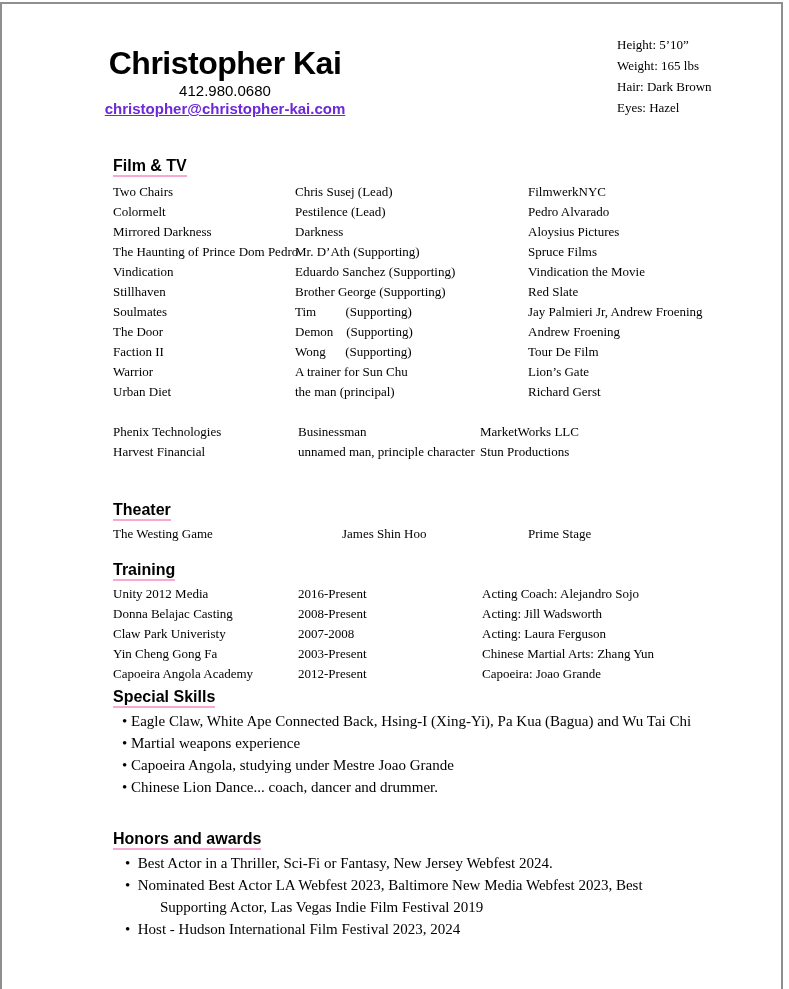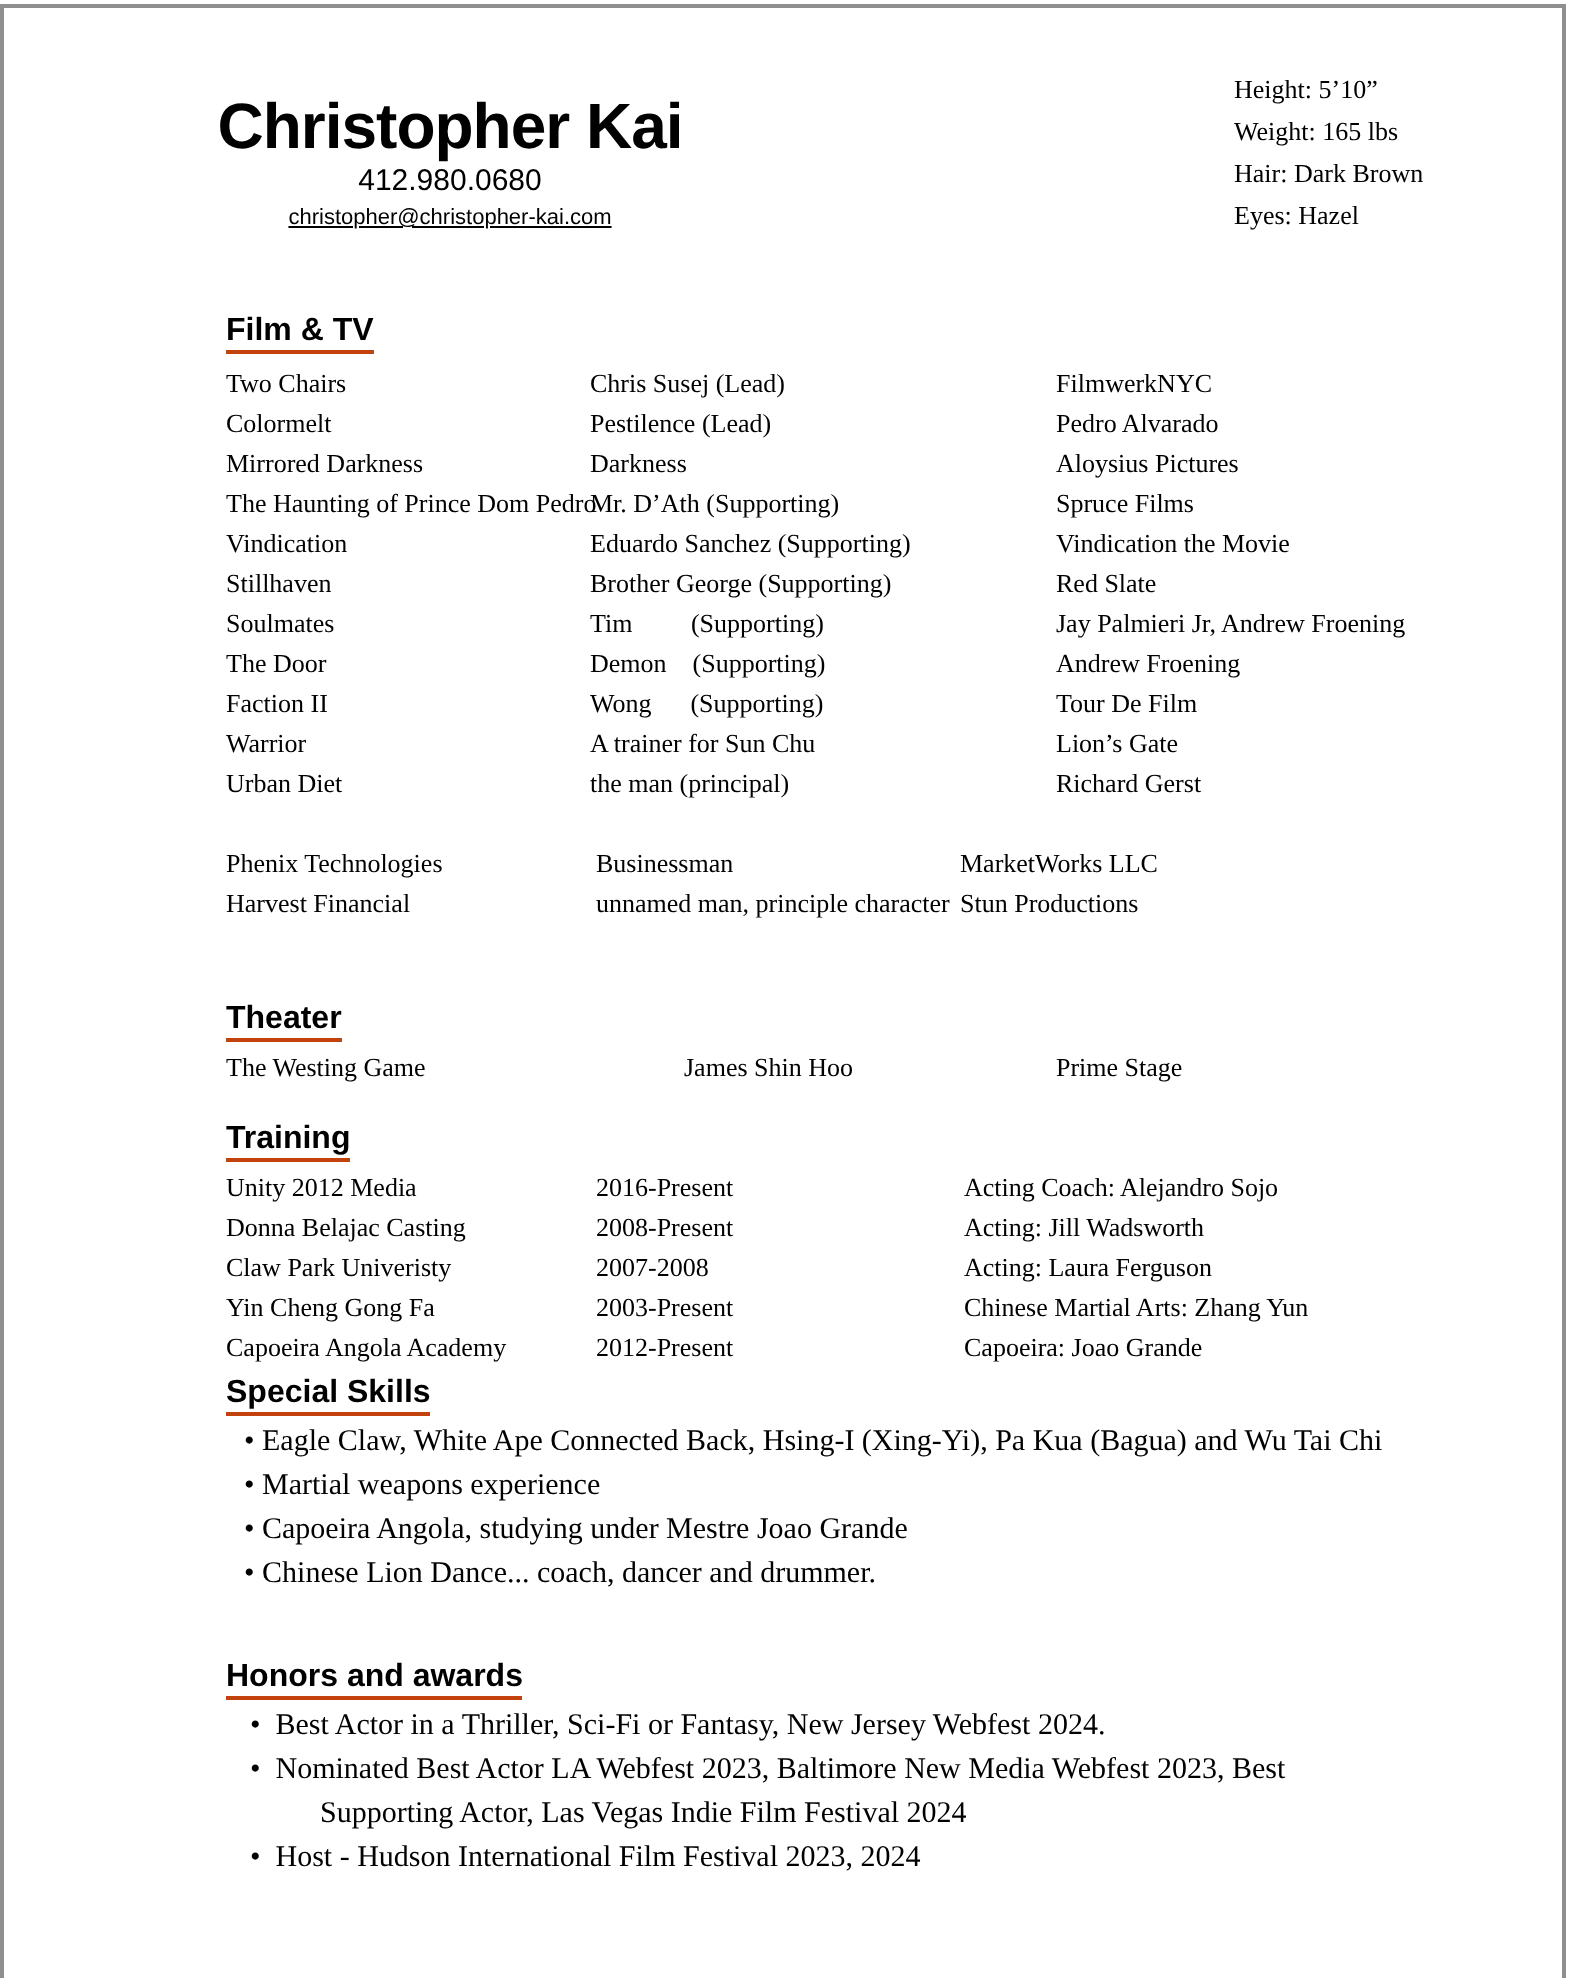--- a/index.html
+++ b/index.html
@@ -20,34 +20,34 @@
     position:absolute;left:104px;top:44px;width:242px;text-align:center;
   }
   .namebox h1{
     margin:0;font-family:"Liberation Sans", sans-serif;font-weight:bold;
     font-size:32px;line-height:38px;letter-spacing:-0.5px;white-space:nowrap;
   }
   .phone{
     font-family:"Liberation Sans", sans-serif;font-size:15px;line-height:18px;
   }
   .email{
-    display:block;font-family:"Liberation Sans", sans-serif;font-size:11px;line-height:18px;
-    text-decoration:underline;color:#000000;cursor:pointer;
+    display:block;font-family:"Liberation Sans", sans-serif;font-size:15px;line-height:18px;
+    text-decoration:underline;color:#6d28d9;cursor:pointer;font-weight:bold;
   }
   .vitals{position:absolute;left:617px;top:34px;}
   .vrow{font-size:13px;line-height:21px;white-space:nowrap;}
   .vlabel{font-weight:normal;}
 
   
   .sec{position:absolute;left:113px;}
   .sec h2{
     margin:0;font-family:"Liberation Sans", sans-serif;font-weight:bold;
     font-size:16px;line-height:19px;
   }
-  .utitle{border-bottom:2px solid #c2410c;display:inline-block;padding-bottom:0px;}
+  .utitle{border-bottom:2px solid #f9a8d4;display:inline-block;padding-bottom:0px;}
 
   .tbl{width:660px;}
   .trow{display:grid;}
   .tcell{font-size:13px;line-height:20px;white-space:nowrap;}
   .sec-film     .trow{grid-template-columns:182px 233px 1fr;}
   .sec-comm     .trow{grid-template-columns:185px 182px 1fr;}
   .sec-theater  .trow{grid-template-columns:229px 186px 1fr;}
   .sec-training .trow{grid-template-columns:185px 184px 1fr;}
   .sec-film .tbl{margin-top:5px;}
   .sec-comm .tbl, .sec-theater .tbl, .sec-training .tbl{margin-top:3px;}
@@ -214,18 +214,18 @@
         <li>Martial weapons experience</li>
         <li>Capoeira Angola, studying under Mestre Joao Grande</li>
         <li>Chinese Lion Dance... coach, dancer and drummer.</li>
       </ul>
   </section>
 
   <section class="sec sec-honors">
     <h2><span class="utitle">Honors and awards</span></h2>
     <ul class="blist">
         <li>Best Actor in a Thriller, Sci-Fi or Fantasy, New Jersey Webfest 2024.</li>
-        <li>Nominated Best Actor LA Webfest 2023, Baltimore New Media Webfest 2023, Best Supporting Actor, Las Vegas Indie Film Festival 2024</li>
+        <li>Nominated Best Actor LA Webfest 2023, Baltimore New Media Webfest 2023, Best Supporting Actor, Las Vegas Indie Film Festival 2019</li>
         <li>Host - Hudson International Film Festival 2023, 2024</li>
       </ul>
   </section>
 
 </div>
 
 </body></html>

